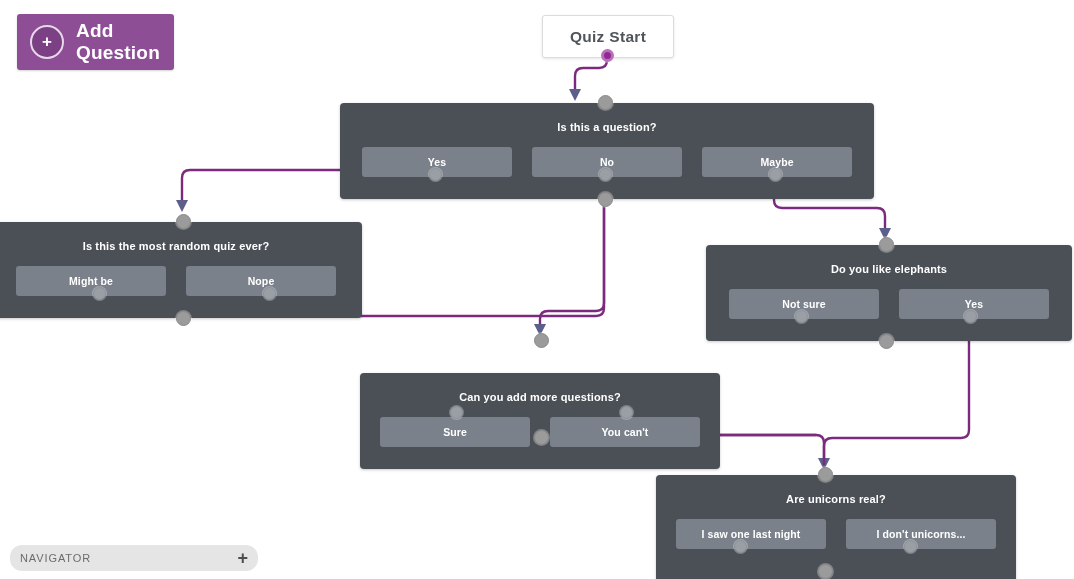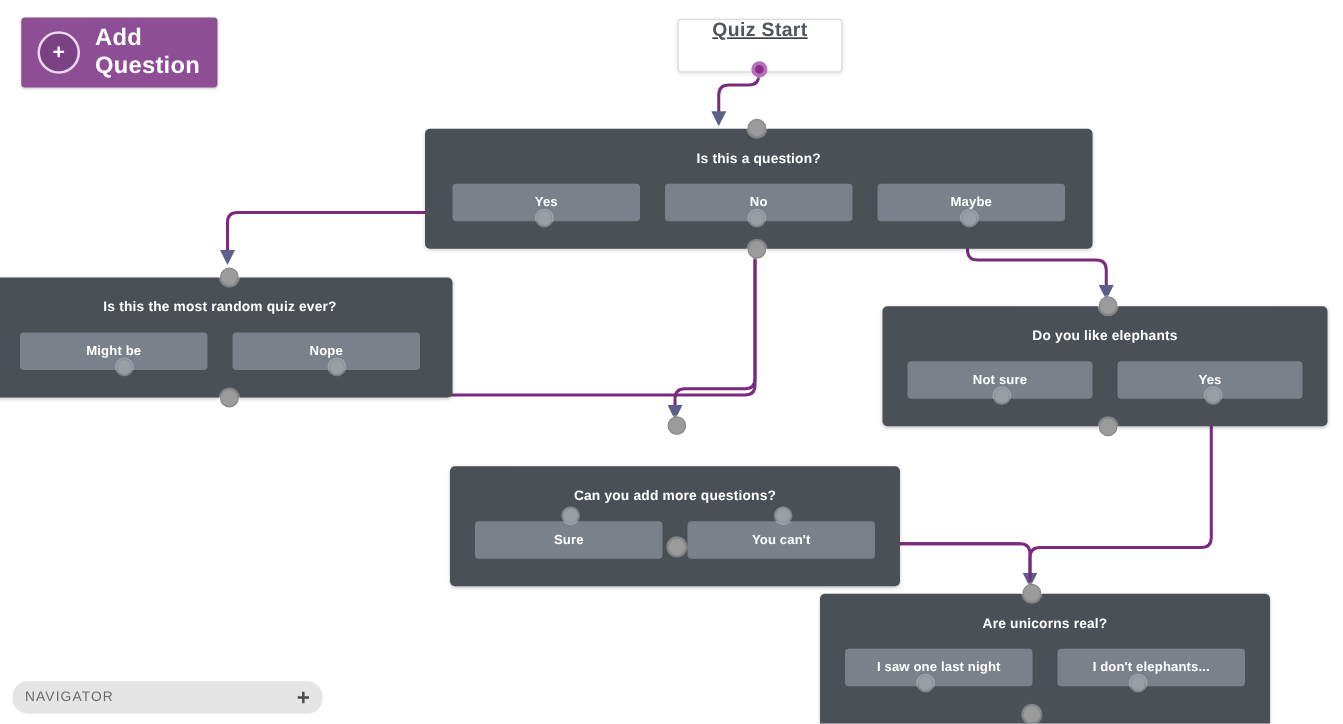--- a/index.html
+++ b/index.html
@@ -73,23 +73,23 @@
   }
 
   
   .start-node {
     position: absolute;
     background: #ffffff;
     border: 1px solid #dcdcdc;
     border-radius: 3px;
     box-shadow: 0 1px 3px rgba(0,0,0,0.10);
     display: flex;
+    align-items: center;
     justify-content: center;
     cursor: pointer;
-    text-decoration: underline;
   }
   .start-node .start-title {
     color: #50555c;
     font-size: 15.5px;
     font-weight: bold;
     letter-spacing: 0.3px;
   }
 
   
   .qnode {
@@ -256,21 +256,21 @@
     <div class="answers">
       <div class="answer" style="width:150px;">Might be</div>
       <div class="answer" style="width:150px;">Nope</div>
     </div>
   </div>
   <div class="port" style="left:182px; top:220px;"></div>
   <div class="port small" style="left:98px; top:292px;"></div>
   <div class="port small" style="left:268px; top:292px;"></div>
   <div class="port" style="left:182px; top:317px;"></div>
 
-  <div class="qnode" style="left:706px; top:245px; width:356px; height:96px;">
+  <div class="qnode" style="left:706px; top:245px; width:356px; height:96px;padding-left:10px;">
     <div class="qtitle">Do you like elephants</div>
     <div class="answers">
       <div class="answer" style="width:150px;">Not sure</div>
       <div class="answer" style="width:150px;">Yes</div>
     </div>
   </div>
   <div class="port" style="left:885px; top:243px;"></div>
   <div class="port small" style="left:800px; top:315px;"></div>
   <div class="port small" style="left:969px; top:315px;"></div>
   <div class="port" style="left:885px; top:340px;"></div>
@@ -284,21 +284,21 @@
   </div>
   <div class="port" style="left:540px; top:339px;"></div>
   <div class="port small" style="left:455px; top:411px;"></div>
   <div class="port small" style="left:625px; top:411px;"></div>
   <div class="port" style="left:540px; top:436px;"></div>
 
   <div class="qnode" style="left:656px; top:475px; width:360px; height:116px;">
     <div class="qtitle">Are unicorns real?</div>
     <div class="answers">
       <div class="answer" style="width:150px;">I saw one last night</div>
-      <div class="answer" style="width:150px;">I don't elephants...</div>
+      <div class="answer" style="width:150px;">I don't unicorns...</div>
     </div>
   </div>
   <div class="port" style="left:824px; top:473px;"></div>
   <div class="port small" style="left:739px; top:545px;"></div>
   <div class="port small" style="left:909px; top:545px;"></div>
   <div class="port" style="left:824px; top:570px;"></div>
 
   <div id="navigator">
     <span class="nav-label">NAVIGATOR</span>
     <span class="nav-plus">+</span>

